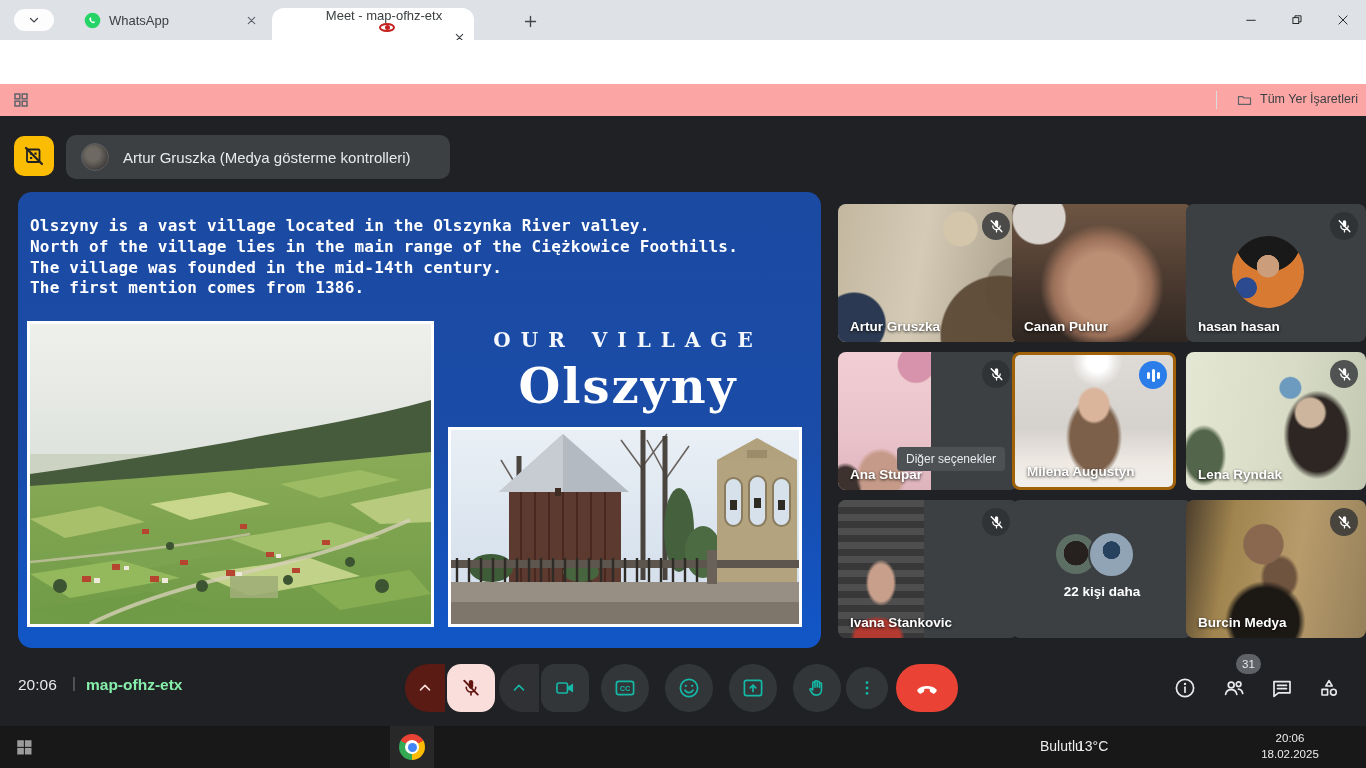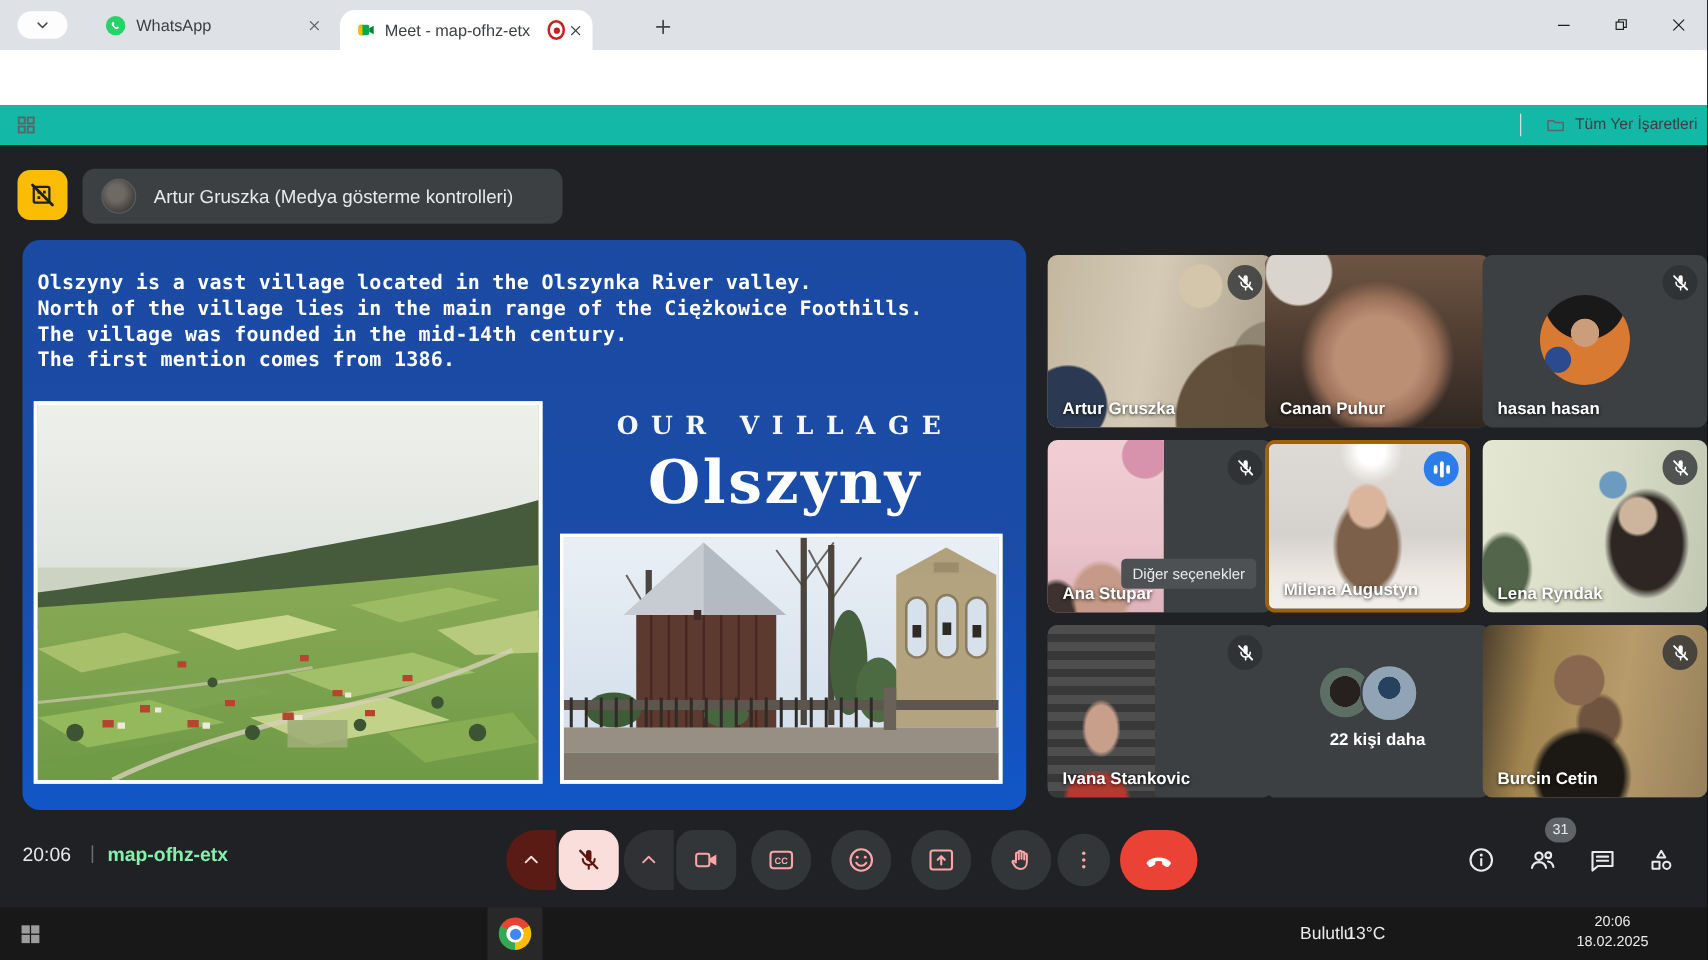--- a/index.html
+++ b/index.html
@@ -8,42 +8,42 @@
   .abs{position:absolute;}
   svg{display:block;}
 
   
   .tabstrip{position:absolute;left:0;top:0;width:1366px;height:40px;background:#dee1e6;}
   .tab-chevron{position:absolute;left:14px;top:9px;width:40px;height:22px;border-radius:11px;
     background:#fdfdfe;display:flex;align-items:center;justify-content:center;}
   .tab{position:absolute;top:0;height:40px;display:flex;align-items:center;}
   .tab .title{font-size:13px;color:#3c4043;margin-left:8px;white-space:nowrap;}
   .tab-active{left:272px;width:202px;top:8px;height:32px;background:#fff;border-radius:12px 12px 0 0;
-    display:flex;align-items:center;padding-left:14px;box-sizing:border-box;}
+    display:flex;align-items:center;padding-left:14px;box-sizing:border-box;flex-direction:column;}
   .tab-inactive{left:72px;width:198px;padding-left:12px;box-sizing:border-box;}
   .tab-close{margin-left:auto;margin-right:10px;width:18px;height:18px;border-radius:50%;
     display:flex;align-items:center;justify-content:center;}
   .rec-dot{width:12px;height:12px;border:2px solid #c5221f;border-radius:50%;margin-left:8px;
     display:flex;align-items:center;justify-content:center;}
   .rec-dot i{width:5px;height:5px;background:#c5221f;border-radius:50%;}
   .newtab{position:absolute;left:518px;top:9px;width:24px;height:24px;display:flex;align-items:center;justify-content:center;}
   .winctl{position:absolute;top:8px;width:30px;height:24px;display:flex;align-items:center;justify-content:center;}
 
   .toolbar{position:absolute;left:0;top:40px;width:1366px;height:44px;background:#fff;}
   .navbtn{position:absolute;top:51px;width:22px;height:22px;}
   .omnibox{position:absolute;left:118px;top:45px;width:1065px;height:34px;border-radius:17px;
     background:#eef1f4;display:flex;align-items:center;}
   .cam-use{width:24px;height:24px;border-radius:50%;background:#1a73e8;margin-left:7px;
     display:flex;align-items:center;justify-content:center;}
   .url{font-size:14.5px;color:#202124;margin-left:12px;white-space:nowrap;}
   .tb-divider{position:absolute;left:1280px;top:52px;width:1px;height:20px;background:#dadce0;}
   .avatar-browser{position:absolute;left:1293px;top:48px;width:28px;height:28px;border-radius:50%;
     background:radial-gradient(circle at 45% 38%,#beb6a8 0 32%,#8b857b 70%,#66615a 100%);}
 
-  .bookmarks{position:absolute;left:0;top:84px;width:1366px;height:32px;background:#14b8a6;}
+  .bookmarks{position:absolute;left:0;top:84px;width:1366px;height:32px;background:#fca5a5;}
   .bm-divider{position:absolute;left:1216px;top:7px;width:1px;height:18px;background:#dadce0;}
   .bm-label{position:absolute;left:1260px;top:8px;font-size:12.5px;color:#3c4043;white-space:nowrap;}
 
   
   .meet{position:absolute;left:0;top:116px;width:1366px;height:610px;background:#202124;}
   .warn-btn{position:absolute;left:14px;top:20px;width:40px;height:40px;border-radius:10px;background:#fbbc04;
     display:flex;align-items:center;justify-content:center;}
   .presenter-pill{position:absolute;left:66px;top:19px;width:384px;height:44px;border-radius:10px;background:#3c4043;
     display:flex;align-items:center;}
   .presenter-pill .pav{width:26px;height:26px;border-radius:50%;margin-left:15px;
@@ -121,21 +121,21 @@
   .ovlabel{position:absolute;left:0;right:0;top:84px;text-align:center;color:#fff;
     font-size:13.5px;font-weight:600;}
 
   .tooltip{position:absolute;left:897px;top:331px;background:#4d5154;color:#e8eaed;font-size:12px;
     padding:5px 9px;border-radius:4px;white-space:nowrap;z-index:30;}
 
   .meet-bottom{position:absolute;left:0;top:532px;width:1366px;height:78px;}
   .mtime{position:absolute;left:18px;top:28px;font-size:15.5px;color:#e6e8ea;}
   .mdiv{position:absolute;left:72px;top:26px;font-size:15px;color:#6b6f73;}
   .mcode{position:absolute;left:86px;top:28px;font-size:15.5px;color:#86efac;font-weight:bold;}
-  .cbtn{position:absolute;top:16px;height:48px;display:flex;align-items:center;justify-content:center;color:#fca5a5;}
+  .cbtn{position:absolute;top:16px;height:48px;display:flex;align-items:center;justify-content:center;color:#14b8a6;}
   .seg-chev{width:40px;border-radius:24px 0 0 24px;}
   .circ48{width:48px;border-radius:50%;background:#333639;}
   .rs48{width:48px;border-radius:14px;background:#333639;}
   .endcall{width:62px;border-radius:24px;background:#ea4335;}
   .ricon{position:absolute;top:28px;width:24px;height:24px;color:#e8eaed;}
   .pbadge{position:absolute;left:1236px;top:6px;width:25px;height:20px;border-radius:10px;background:#5f6368;
     color:#e8eaed;font-size:11.5px;display:flex;align-items:center;justify-content:center;}
 
   
   .taskbar{position:absolute;left:0;top:726px;width:1366px;height:42px;background:#181818;}
@@ -491,21 +491,21 @@
           </svg>
         </span>
     </div>
     <div class="tile" style="left:1012px;top:384px;">
       <div class="av-circle ov1"></div>
       <div class="av-circle ov2"></div>
       <div class="ovlabel">22 kişi daha</div>
     </div>
     <div class="tile" style="left:1186px;top:384px;">
       <div class="vid v-burcin"></div>
-      <span class="pname">Burcin Cetin</span>
+      <span class="pname">Burcin Medya</span>
       <span class="micbadge">
           <svg width="17" height="17" viewBox="0 0 24 24">
             <use href="#micoff"></use>
           </svg>
         </span>
     </div>
 
     <div class="tooltip">Diğer seçenekler</div>
 
     <div class="meet-bottom">

